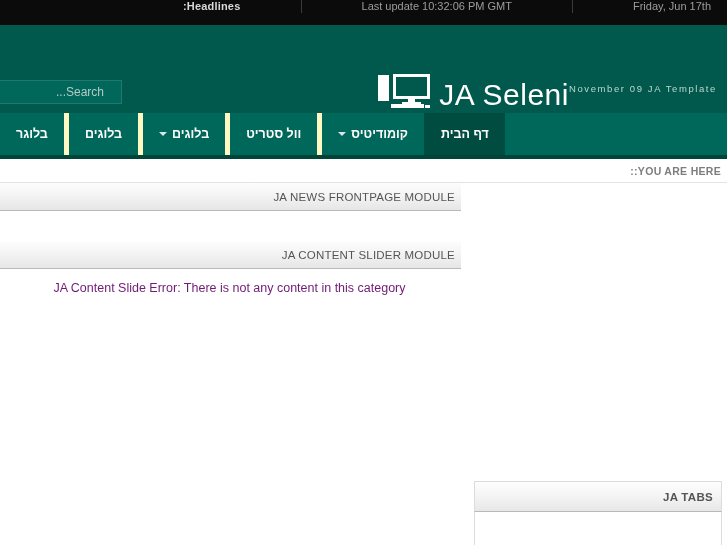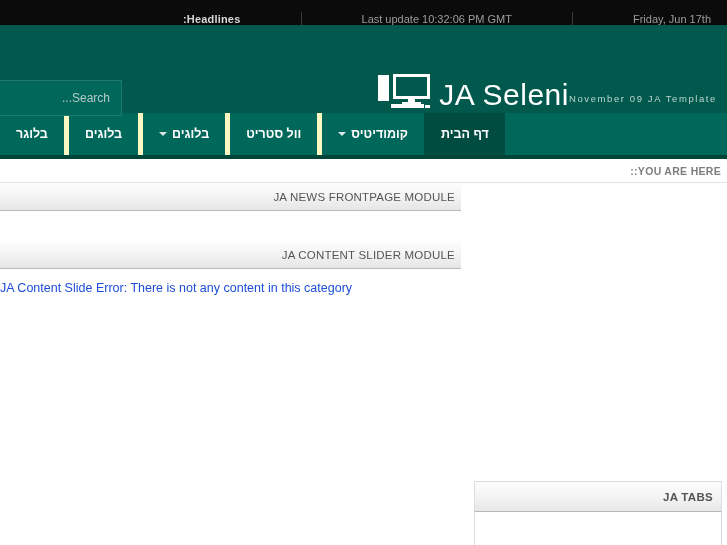--- a/index.html
+++ b/index.html
@@ -23,21 +23,21 @@
     display: flex;
     align-items: center;
     justify-content: flex-start;
     direction: ltr;
     padding: 0 14px 0 0;
     box-sizing: border-box;
   }
   .topbar-inner {
     margin-left: auto;
     display: flex;
-    align-items: flex-end;
+    align-items: flex-start;
     height: 100%;
     gap: 48px;
   }
   .topbar-headlines {
     color: #d8d8d8;
     font-size: 11px;
     font-weight: bold;
     letter-spacing: 0.2px;
     padding: 0 12px;
   }
@@ -90,38 +90,38 @@
     font-size: 30px;
     line-height: 30px;
     font-weight: normal;
     letter-spacing: 0.5px;
   }
   .logo-tagline {
     color: #bcd6d0;
     font-size: 9.5px;
     line-height: 12px;
     letter-spacing: 1.6px;
-    margin-top: 13px;
+    margin-top: 3px;
     text-align: center;
   }
 
   .searchbox {
     position: absolute;
     left: 0;
     top: 55px;
     width: 122px;
-    height: 36px;
+    height: 24px;
     background: #00675a;
     border: 1px solid #1d7a6c;
     border-left: none;
     box-sizing: border-box;
     display: flex;
     align-items: center;
     direction: rtl;
-    padding: 0 7px;
+    padding: 0 13px;
   }
   .search-input {
     flex: 1;
     background: transparent;
     border: none;
     outline: none;
     color: #cfe0dc;
     font-size: 12px;
     font-family: "Liberation Sans", sans-serif;
     text-align: right;
@@ -219,24 +219,24 @@
     color: #555555;
     font-size: 11.5px;
     font-weight: normal;
     letter-spacing: 0.2px;
     direction: ltr;
   }
   .module-body {
     background: #ffffff;
   }
   .module-error {
-    color: #1d4ed8;
+    color: #701a75;
     font-size: 12.5px;
     direction: ltr;
-    text-align: left;
+    text-align: center;
     padding: 12px 2px 10px 0;
   }
 
   #mod-news   { top: 0px; }
   #mod-slider { top: 58px; }
 
   
   .tabs-module {
     position: absolute;
     left: 474px;

